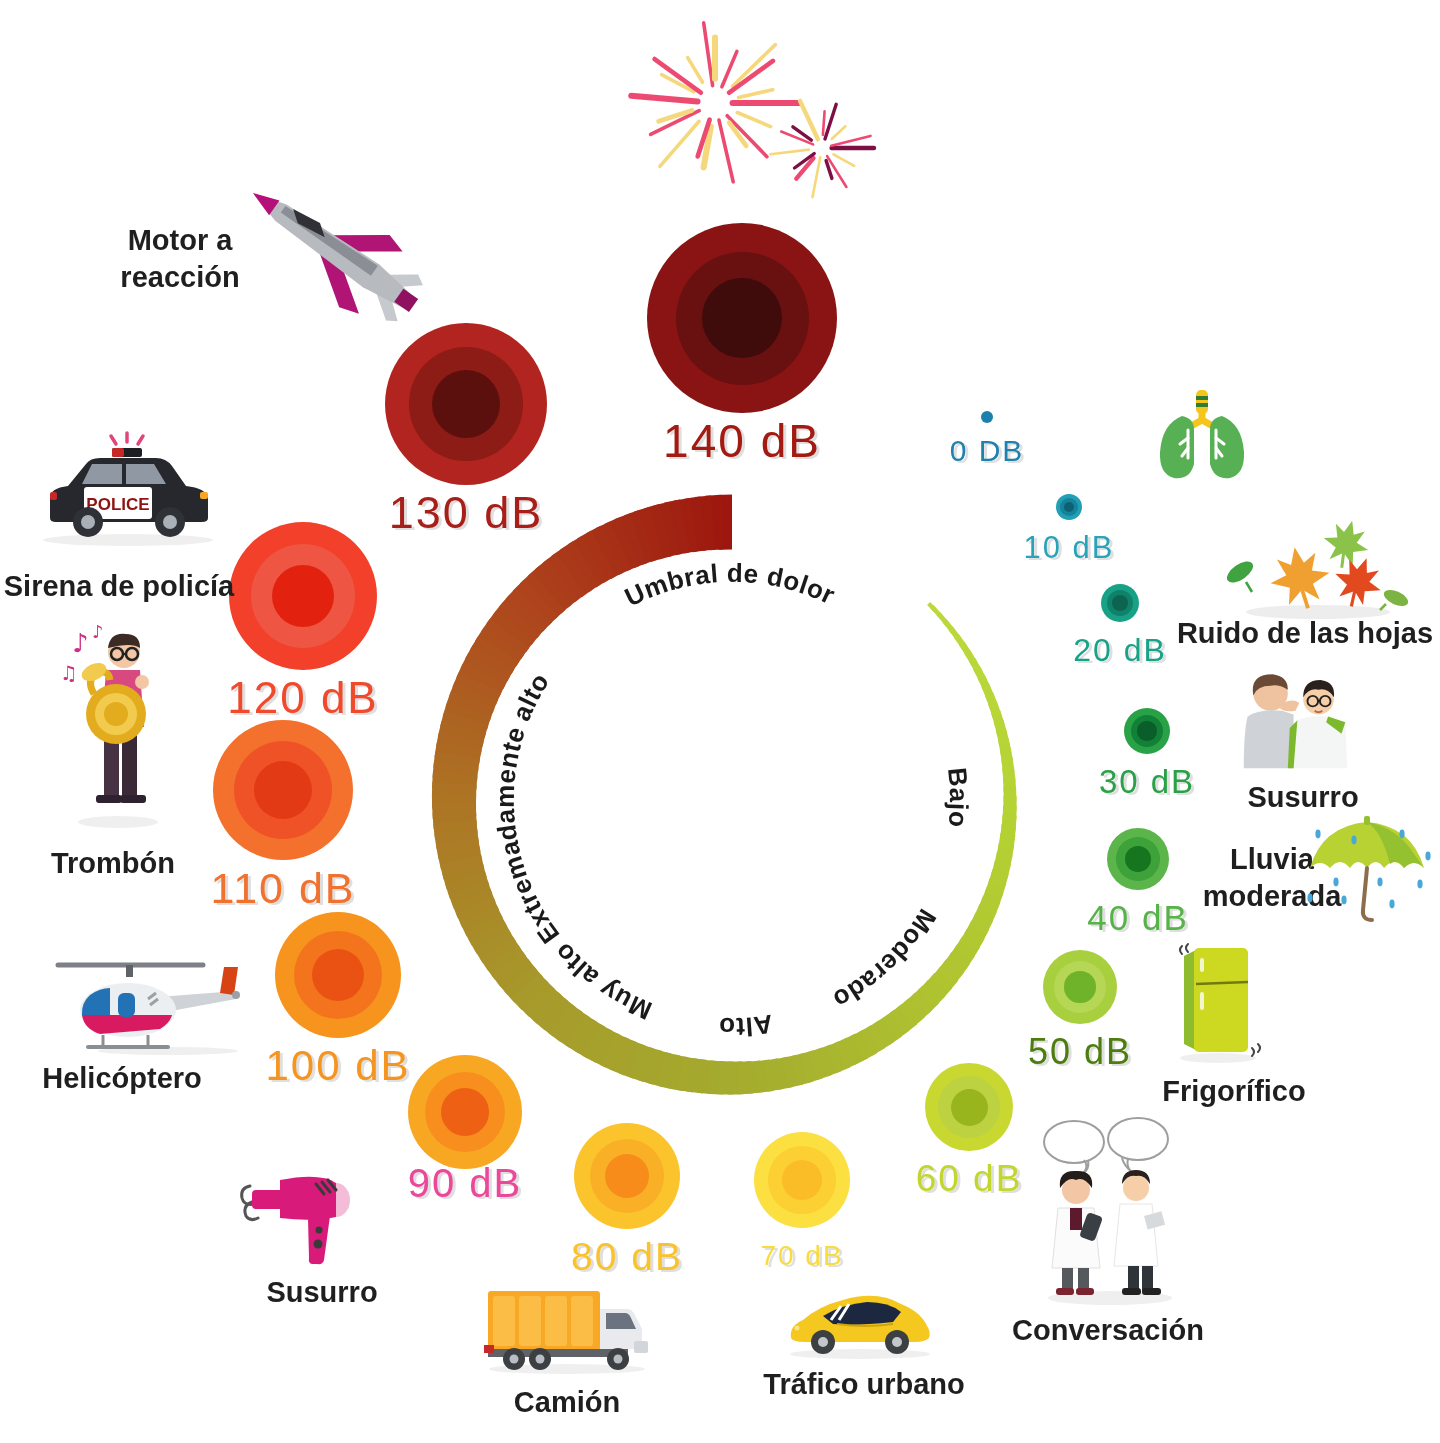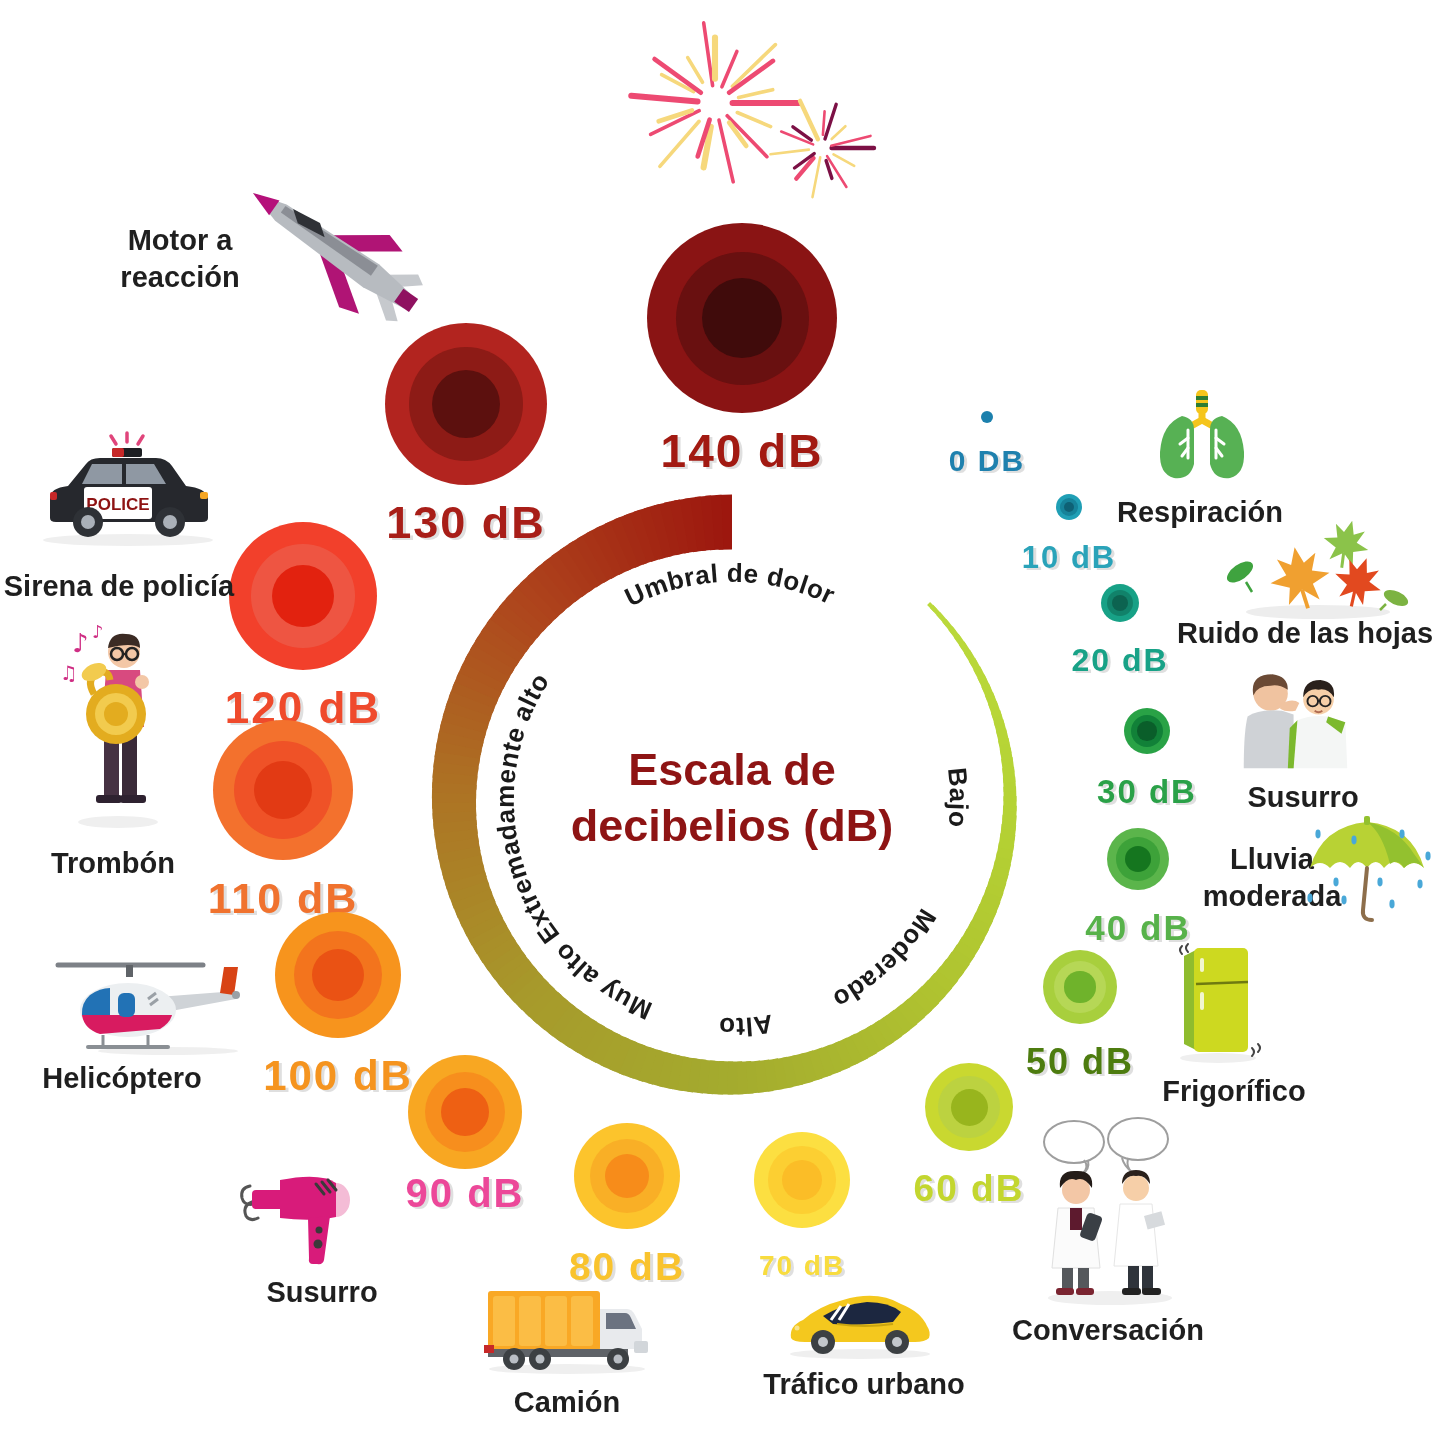--- a/index.html
+++ b/index.html
@@ -1,22 +1,22 @@
 <!DOCTYPE html>
 <html><head>
 <meta charset="utf-8">
 <style>
   html,body{margin:0;padding:0;background:#fff;font-family:"Liberation Sans",sans-serif;}
   #scene{position:relative;width:1440px;height:1443px;background:#ffffff;overflow:hidden;}
   #arc-svg{position:absolute;left:0;top:0;width:1440px;height:1443px;}
   .ring{position:absolute;border-radius:50%;}
   .ring .ring{inset:15%;}
   .ring .ring .ring{inset:20%;}
-  .db{position:absolute;transform:translate(-50%,-50%);font-weight:700;letter-spacing:2px;
-      white-space:nowrap;text-shadow:3px 2px 0 rgba(150,150,150,0.30);margin-top:10px;}
+  .db{position:absolute;transform:translate(-50%,-50%);font-weight:400;letter-spacing:2px;
+      white-space:nowrap;text-shadow:3px 2px 0 rgba(150,150,150,0.30);}
   .name{position:absolute;transform:translate(-50%,-50%);font-size:29px;font-weight:700;
         color:#1f1f1f;text-align:center;line-height:1.26;}
   .icon{position:absolute;}
   .icon svg{width:100%;height:100%;overflow:visible;}
   #title{position:absolute;left:547px;top:742px;width:370px;text-align:center;
          font-size:45px;font-weight:700;line-height:1.24;}
   .arc-label{font-size:26px;font-weight:700;letter-spacing:0.5px;}
 </style>
 </head>
 <body>
@@ -184,21 +184,20 @@
       <path d="M 941.61 617.39 A 278 278 0 0 0 931.53 606.43" fill="none" stroke="rgb(187,217,60)" stroke-width="4.480624999999998"></path>
       <path d="M 935.21 610.29 A 278 278 0 0 0 928.58 603.42" fill="none" stroke="rgb(187,217,60)" stroke-width="4.196875"></path>
       <path id="label-circle" d="M 920.7935380250076 909 A 218 218 0 1 1 543.2064619749924 691 A 218 218 0 1 1 920.7935380250076 909" fill="none"></path>
       <text class="arc-label" fill="#1a1a1a" text-anchor="middle"><textPath href="#label-circle" xlink:href="#label-circle" startOffset="4.50%">Moderado</textPath></text>
       <text class="arc-label" fill="#1a1a1a" text-anchor="middle"><textPath href="#label-circle" xlink:href="#label-circle" startOffset="15.70%">Alto</textPath></text>
       <text class="arc-label" fill="#1a1a1a" text-anchor="middle"><textPath href="#label-circle" xlink:href="#label-circle" startOffset="26.50%">Muy alto</textPath></text>
       <text class="arc-label" fill="#1a1a1a" text-anchor="middle"><textPath href="#label-circle" xlink:href="#label-circle" startOffset="41.00%">Extremadamente alto</textPath></text>
       <text class="arc-label" fill="#1a1a1a" text-anchor="middle"><textPath href="#label-circle" xlink:href="#label-circle" startOffset="66.50%">Umbral de dolor</textPath></text>
       <text class="arc-label" fill="#1a1a1a" text-anchor="middle"><textPath href="#label-circle" xlink:href="#label-circle" startOffset="91.50%">Bajo</textPath></text>
     </svg>
-  <div id="title" style="color: rgb(142, 20, 20);">Escala de decibelios (dB)</div>
 <div class="ring" style="left: 647px; top: 223px; width: 190px; height: 190px; background: rgb(138, 20, 20);">
       <div class="ring" style="background: rgb(105, 16, 16);">
         <div class="ring" style="background: rgb(64, 11, 11);"></div>
       </div>
     </div>
     <div class="db" style="left: 742px; top: 441px; font-size: 46px; color: rgb(162, 26, 18);">140 dB</div>
     <div class="icon" style="left: 622px; top: 30px; width: 268px; height: 185px;"><svg viewBox="0 0 268 185">
         <line x1="110.6" y1="73.0" x2="177.0" y2="73.0" stroke="#ed4a72" stroke-width="6.1" stroke-linecap="round"></line>
         <line x1="115.3" y1="82.5" x2="148.6" y2="96.6" stroke="#f6d87c" stroke-width="3.6" stroke-linecap="round"></line>
         <line x1="105.2" y1="85.7" x2="144.9" y2="126.7" stroke="#ed4a72" stroke-width="3.6" stroke-linecap="round"></line>
@@ -538,21 +537,20 @@
           <ellipse cx="178" cy="86" rx="13" ry="6.5" fill="#7cb342" transform="rotate(25 178 86)"></ellipse>
      <line x1="168" y1="92" x2="162" y2="98" stroke="#7cb342" stroke-width="2.5"></line>
         </g>
       </svg></div>
     <div class="ring" style="left: 1056px; top: 494px; width: 26px; height: 26px; background: rgb(32, 159, 181);">
       <div class="ring" style="background: rgb(22, 131, 154);">
         <div class="ring" style="background: rgb(14, 97, 117);"></div>
       </div>
     </div>
     <div class="db" style="left: 1069px; top: 548px; font-size: 31px; color: rgb(42, 163, 185);">10 dB</div>
-    <div class="name" style="left: 1200px; top: 512px; width: 260px;">Respiración</div>
     <div class="icon" style="left: 1152px; top: 386px; width: 100px; height: 100px;"><svg viewBox="0 0 100 100">
     <rect x="44" y="4" width="12" height="24" rx="5" fill="#f5c51c"></rect>
     <rect x="44" y="10" width="12" height="4" fill="#2e7d32"></rect>
     <rect x="44" y="17" width="12" height="4" fill="#2e7d32"></rect>
     <path d="M50,26 L50,34 L32,44" stroke="#f5c51c" stroke-width="7" fill="none"></path>
     <path d="M50,34 L68,44" stroke="#f5c51c" stroke-width="7" fill="none"></path>
     <path d="M30,30 Q10,38 8,66 Q7,88 22,92 Q38,94 42,78 L42,44 Q42,32 30,30 Z" fill="#57b154"></path>
     <path d="M70,30 Q90,38 92,66 Q93,88 78,92 Q62,94 58,78 L58,44 Q58,32 70,30 Z" fill="#57b154"></path>
     <g stroke="#fff" stroke-width="3" fill="none" stroke-linecap="round">
       <path d="M36,44 L36,72"></path>

